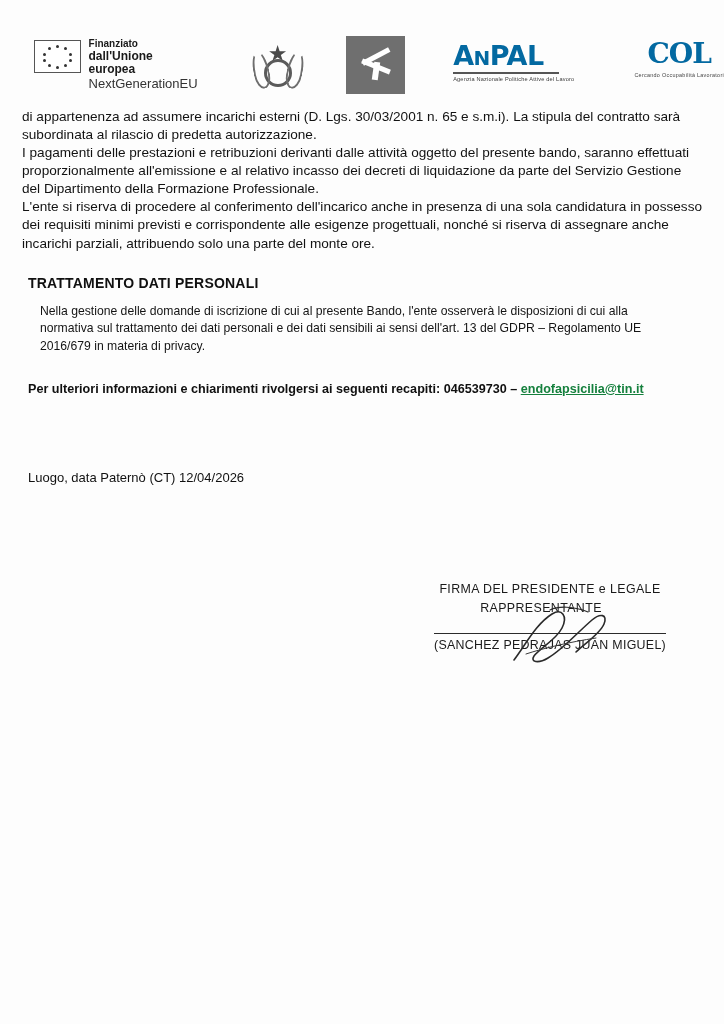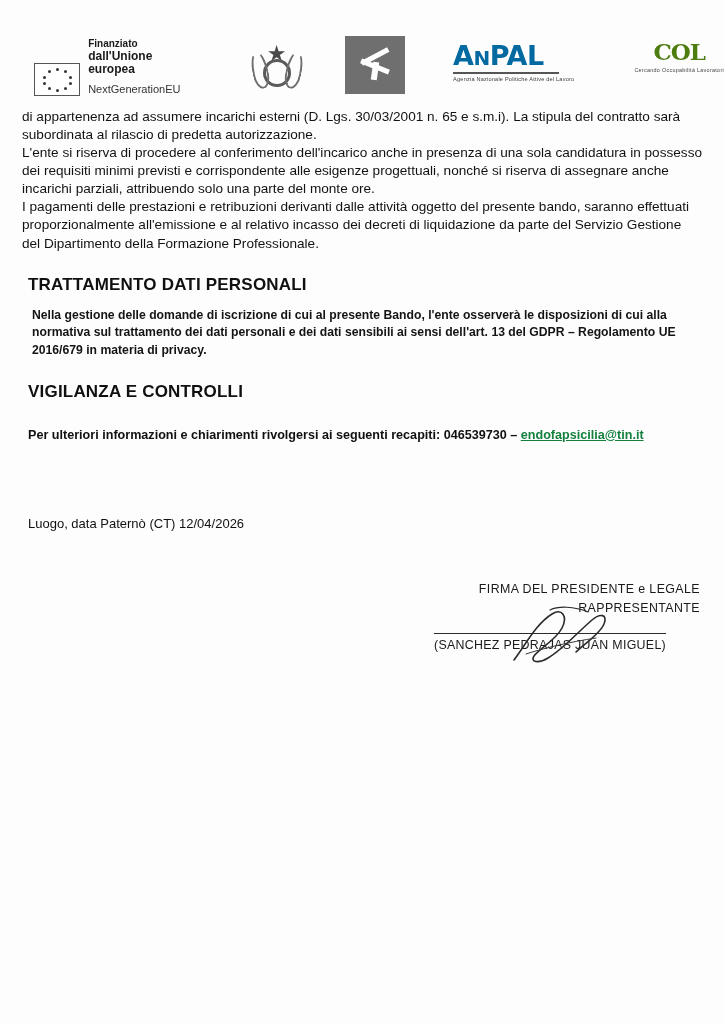--- a/index.html
+++ b/index.html
@@ -33,21 +33,21 @@
     align-items: flex-start;
   }
   .logo {
     position: relative;
   }
 
   
   .logo-eu {
     margin-left: 22px;
     display: flex;
-    align-items: flex-end;
+    align-items: flex-start;
     gap: 8px;
     padding-left: 12px;
   }
   .eu-flag {
     width: 46px;
     height: 31px;
     background: #ffffff;
     border: 1px solid #555;
     position: relative;
     margin-top: 4px;
@@ -73,23 +73,23 @@
     font-weight: bold;
     font-size: 10px;
     display: block;
   }
   .eu-text .l2 {
     font-weight: bold;
     font-size: 12px;
     display: block;
   }
   .eu-text .l3 {
-    font-size: 11px;
+    font-size: 13px;
     display: block;
-    margin-top: 6px;
+    margin-top: 0;
     color: #333;
   }
 
   
   .logo-rep {
     margin-left: 50px;
     width: 60px;
     height: 58px;
     display: flex;
     align-items: center;
@@ -185,23 +185,23 @@
   }
 
   
   .logo-col {
     margin-left: 60px;
     padding-top: 4px;
     text-align: center;
   }
   .col-word {
     font-family: "DejaVu Serif", serif;
-    font-size: 23px;
-    font-weight: bold;
-    color: #4d7c0f;
+    font-size: 28px;
+    font-weight: bold;
+    color: #0369a1;
     line-height: 1;
     letter-spacing: -1px;
   }
   .col-sub {
     font-size: 5.4px;
     color: #444;
     margin-top: 4px;
     letter-spacing: 0.3px;
     white-space: nowrap;
   }
@@ -216,36 +216,35 @@
   p.para {
     margin: 0;
     font-size: 13.6px;
     line-height: 1.33;
     color: #121212;
     text-align: left;
   }
   .block-top p.para { margin-bottom: 0px; }
 
   h2.section {
-    font-size: 17px;
+    font-size: 14px;
     font-weight: bold;
     margin: 22px 0 12px 6px;
     letter-spacing: 0.2px;
     color: #101010;
   }
   .indent {
     margin-left: 10px;
     width: 648px;
   }
   p.small {
     font-size: 12.2px;
     line-height: 1.45;
-    margin: 0;
+    margin: 8px;
     color: #141414;
-    font-weight: bold;
   }
   .vig-para {
     margin-left: 6px;
     width: 650px;
   }
   .contacts {
     margin: 26px 0 0 6px;
     font-size: 12.6px;
     font-weight: bold;
     color: #101010;
@@ -267,21 +266,20 @@
     left: 400px;
     top: 580px;
     width: 300px;
     text-align: center;
   }
   .sign-line1, .sign-line2 {
     font-size: 12.4px;
     letter-spacing: 0.4px;
     color: #1a1a1a;
     line-height: 1.5;
-    text-align: right;
   }
   .sign-line2 { margin-left: -18px; }
   .sign-rule {
     width: 232px;
     height: 1px;
     background: #2b2b2b;
     margin: 16px auto 4px auto;
   }
   .sign-name {
     font-size: 12.4px;
@@ -355,30 +353,29 @@
       <div class="col-word">COL</div>
       <div class="col-sub">Cercando Occupabilità Lavoratori</div>
     </div>
 
   </div>
 
   <div class="content">
 
     <div class="block-top">
       <p class="para">di appartenenza ad assumere incarichi esterni (D. Lgs. 30/03/2001 n. 65 e s.m.i). La stipula del contratto sarà subordinata al rilascio di predetta autorizzazione.</p>
+      <p class="para">I pagamenti delle prestazioni e retribuzioni derivanti dalle attività oggetto del presente bando, saranno effettuati proporzionalmente all'emissione e al relativo incasso dei decreti di liquidazione da parte del Servizio Gestione del Dipartimento della Formazione Professionale.</p>
       <p class="para">L'ente si riserva di procedere al conferimento dell'incarico anche in presenza di una sola candidatura in possesso dei requisiti minimi previsti e corrispondente alle esigenze progettuali, nonché si riserva di assegnare anche incarichi parziali, attribuendo solo una parte del monte ore.</p>
-      <p class="para">I pagamenti delle prestazioni e retribuzioni derivanti dalle attività oggetto del presente bando, saranno effettuati proporzionalmente all'emissione e al relativo incasso dei decreti di liquidazione da parte del Servizio Gestione del Dipartimento della Formazione Professionale.</p>
     </div>
 
     <h2 class="section">TRATTAMENTO DATI PERSONALI</h2>
     <div class="indent">
       <p class="small">Nella gestione delle domande di iscrizione di cui al presente Bando, l'ente osserverà le disposizioni di cui alla normativa sul trattamento dei dati personali e dei dati sensibili ai sensi dell'art. 13 del GDPR – Regolamento UE 2016/679 in materia di privacy.</p>
     </div>
 
-    <h2 class="section">VIGILANZA E CONTROLLI</h2>
 
     <div class="contacts">
       <span>Per ulteriori informazioni e chiarimenti rivolgersi ai seguenti recapiti: 046539730 – </span><a class="mail" href="#">endofapsicilia@tin.it</a>
     </div>
 
     <div class="place-date">Luogo, data Paternò (CT) 12/04/2026</div>
 
   </div>
 
   <div class="sign-block">

